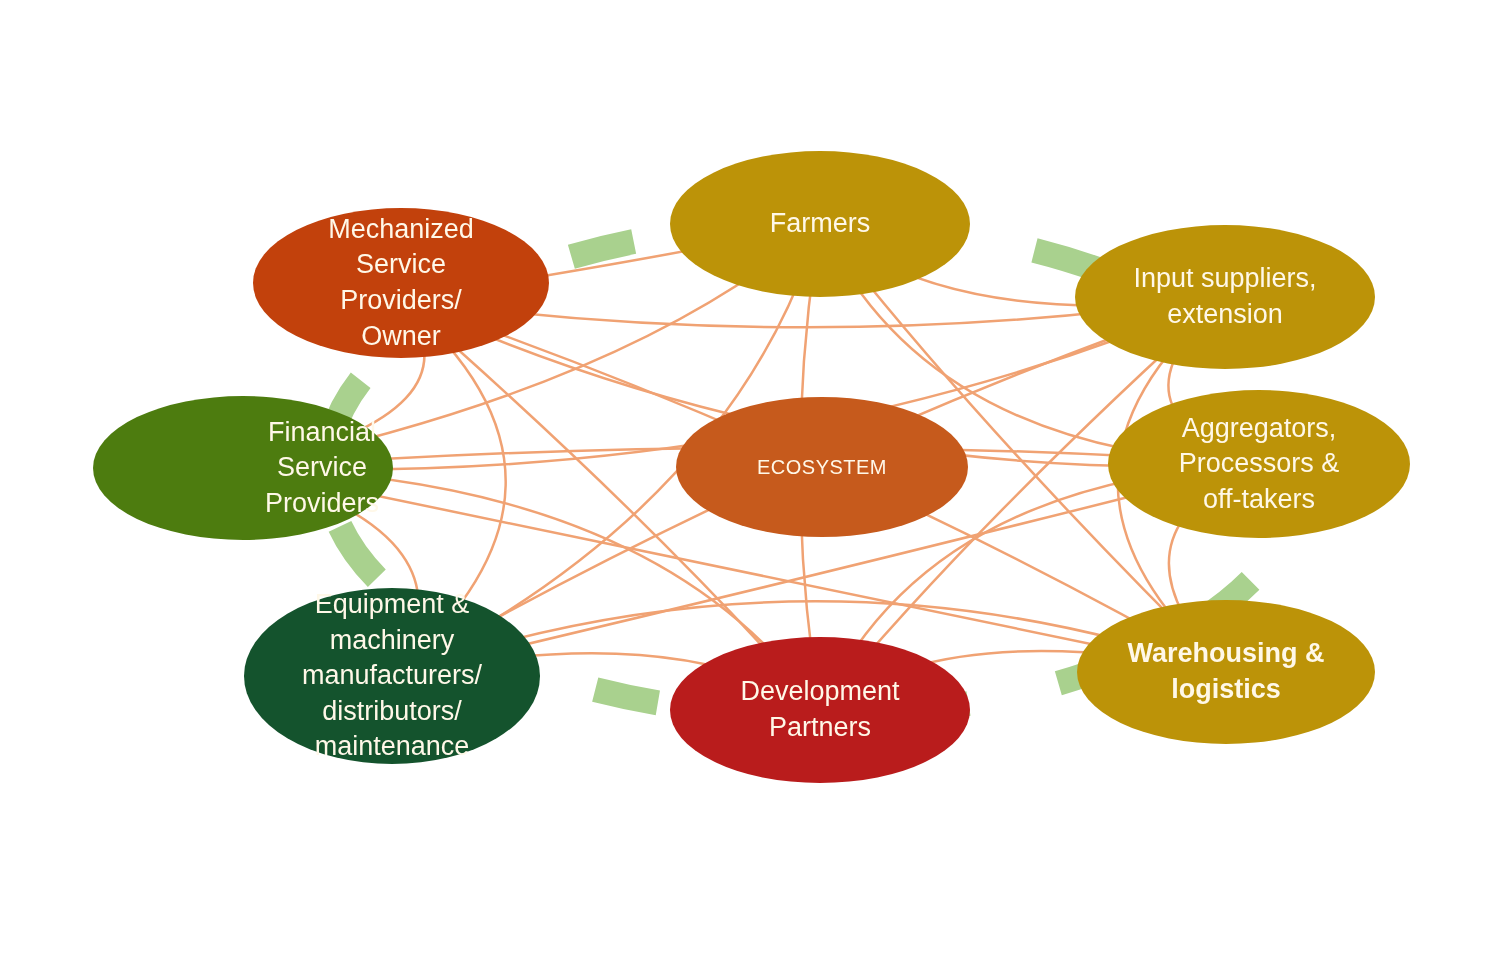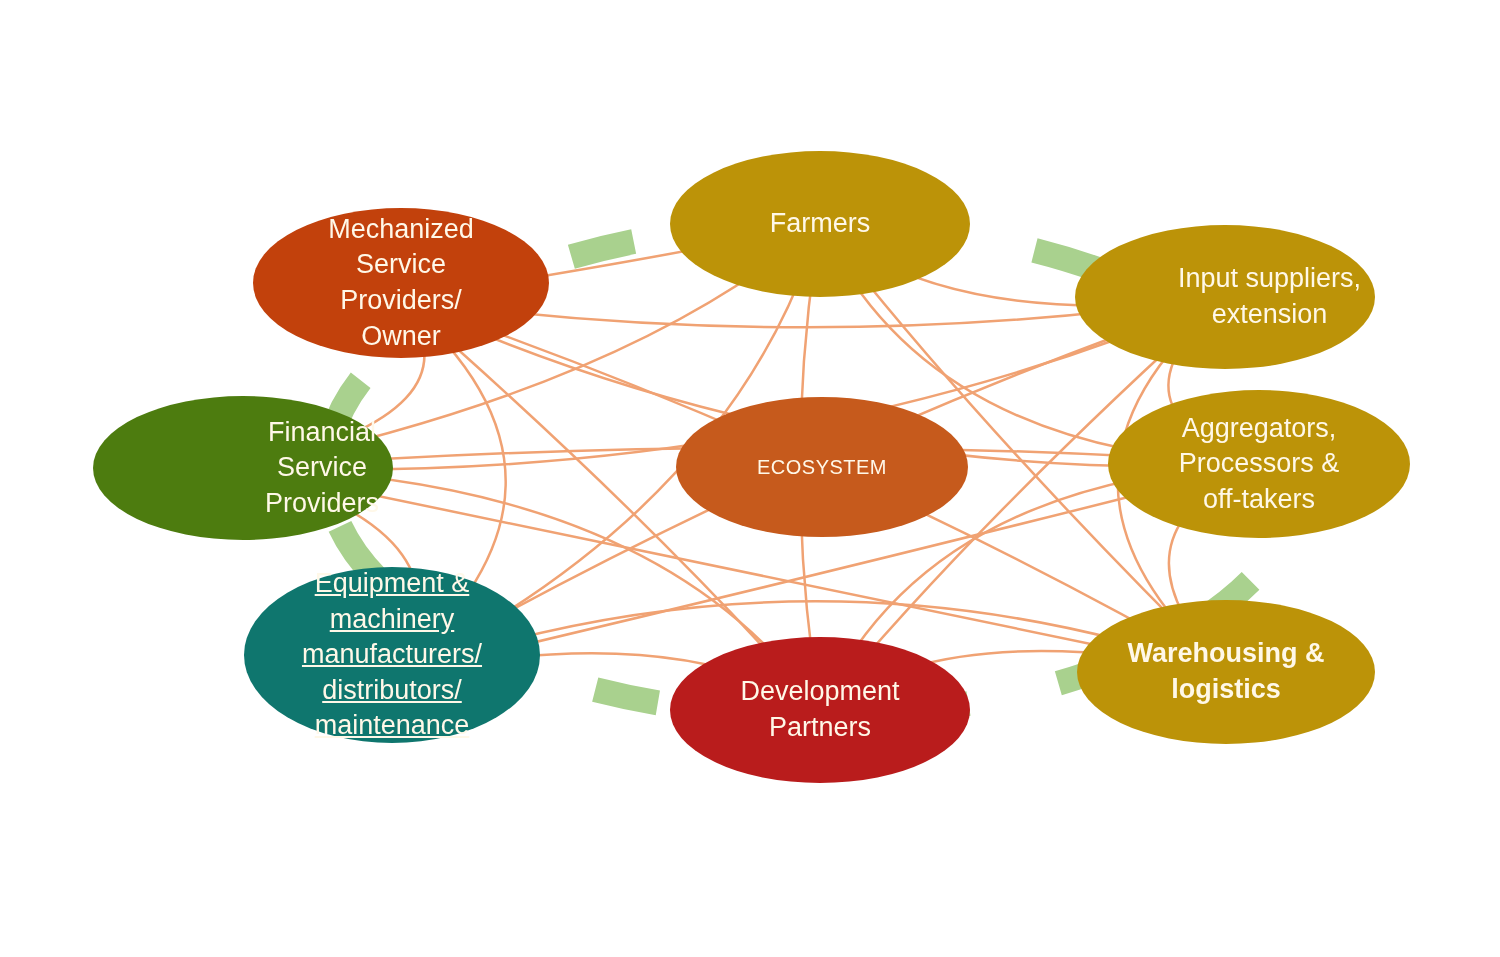--- a/index.html
+++ b/index.html
@@ -77,38 +77,38 @@
       <path d="M 820 710 Q 657.2845595908506 478.4546244466084 243 468" fill="none" stroke="#F0A273" stroke-width="2.5"></path>
       <path d="M 820 710 Q 653.4201668437457 519.897786113067 401 299" fill="none" stroke="#F0A273" stroke-width="2.5"></path>
       <path d="M 392 676 Q 486.65 537.32 243 468" fill="none" stroke="#F0A273" stroke-width="2.5"></path>
       <path d="M 392 676 Q 614.7683528695813 483.3638068324303 401 299" fill="none" stroke="#F0A273" stroke-width="2.5"></path>
       <path d="M 243 468 Q 489.62 412.91 401 299" fill="none" stroke="#F0A273" stroke-width="2.5"></path>
     </svg>
 
   <div class="node" style="left: 670px; top: 151px; width: 300px; height: 146px; background: rgb(188, 147, 8);">
     <span class="label">Farmers</span>
   </div>
-  <div class="node" style="left: 1075px; top: 225px; width: 300px; height: 144px; background: rgb(188, 147, 8); justify-content: flex-end;">
+  <div class="node" style="left: 1075px; top: 225px; width: 300px; height: 144px; background: rgb(188, 147, 8);">
     <span class="label">Input suppliers,
 extension</span>
   </div>
   <div class="node" style="left: 1108px; top: 390px; width: 302px; height: 148px; background: rgb(188, 147, 8);">
     <span class="label">Aggregators,
 Processors &amp;
 off-takers</span>
   </div>
   <div class="node" style="left: 1077px; top: 600px; width: 298px; height: 144px; background: rgb(188, 147, 8); font-weight: bold;">
     <span class="label">Warehousing &amp;
 logistics</span>
   </div>
   <div class="node" style="left: 670px; top: 637px; width: 300px; height: 146px; background: #b91c1c;">
     <span class="label">Development
 Partners</span>
   </div>
-  <div class="node" style="left: 244px; top: 567px; width: 296px; height: 176px; background: #0f766e; text-decoration: underline;">
+  <div class="node" style="left: 244px; top: 588px; width: 296px; height: 176px; background: #14532d;">
     <span class="label">Equipment &amp;
 machinery
 manufacturers/
 distributors/
 maintenance</span>
   </div>
   <div class="node" style="left: 93px; top: 396px; width: 300px; height: 144px; background: #4d7c0f; justify-content: flex-end;">
     <span class="label">Financial
 Service
 Providers</span>

